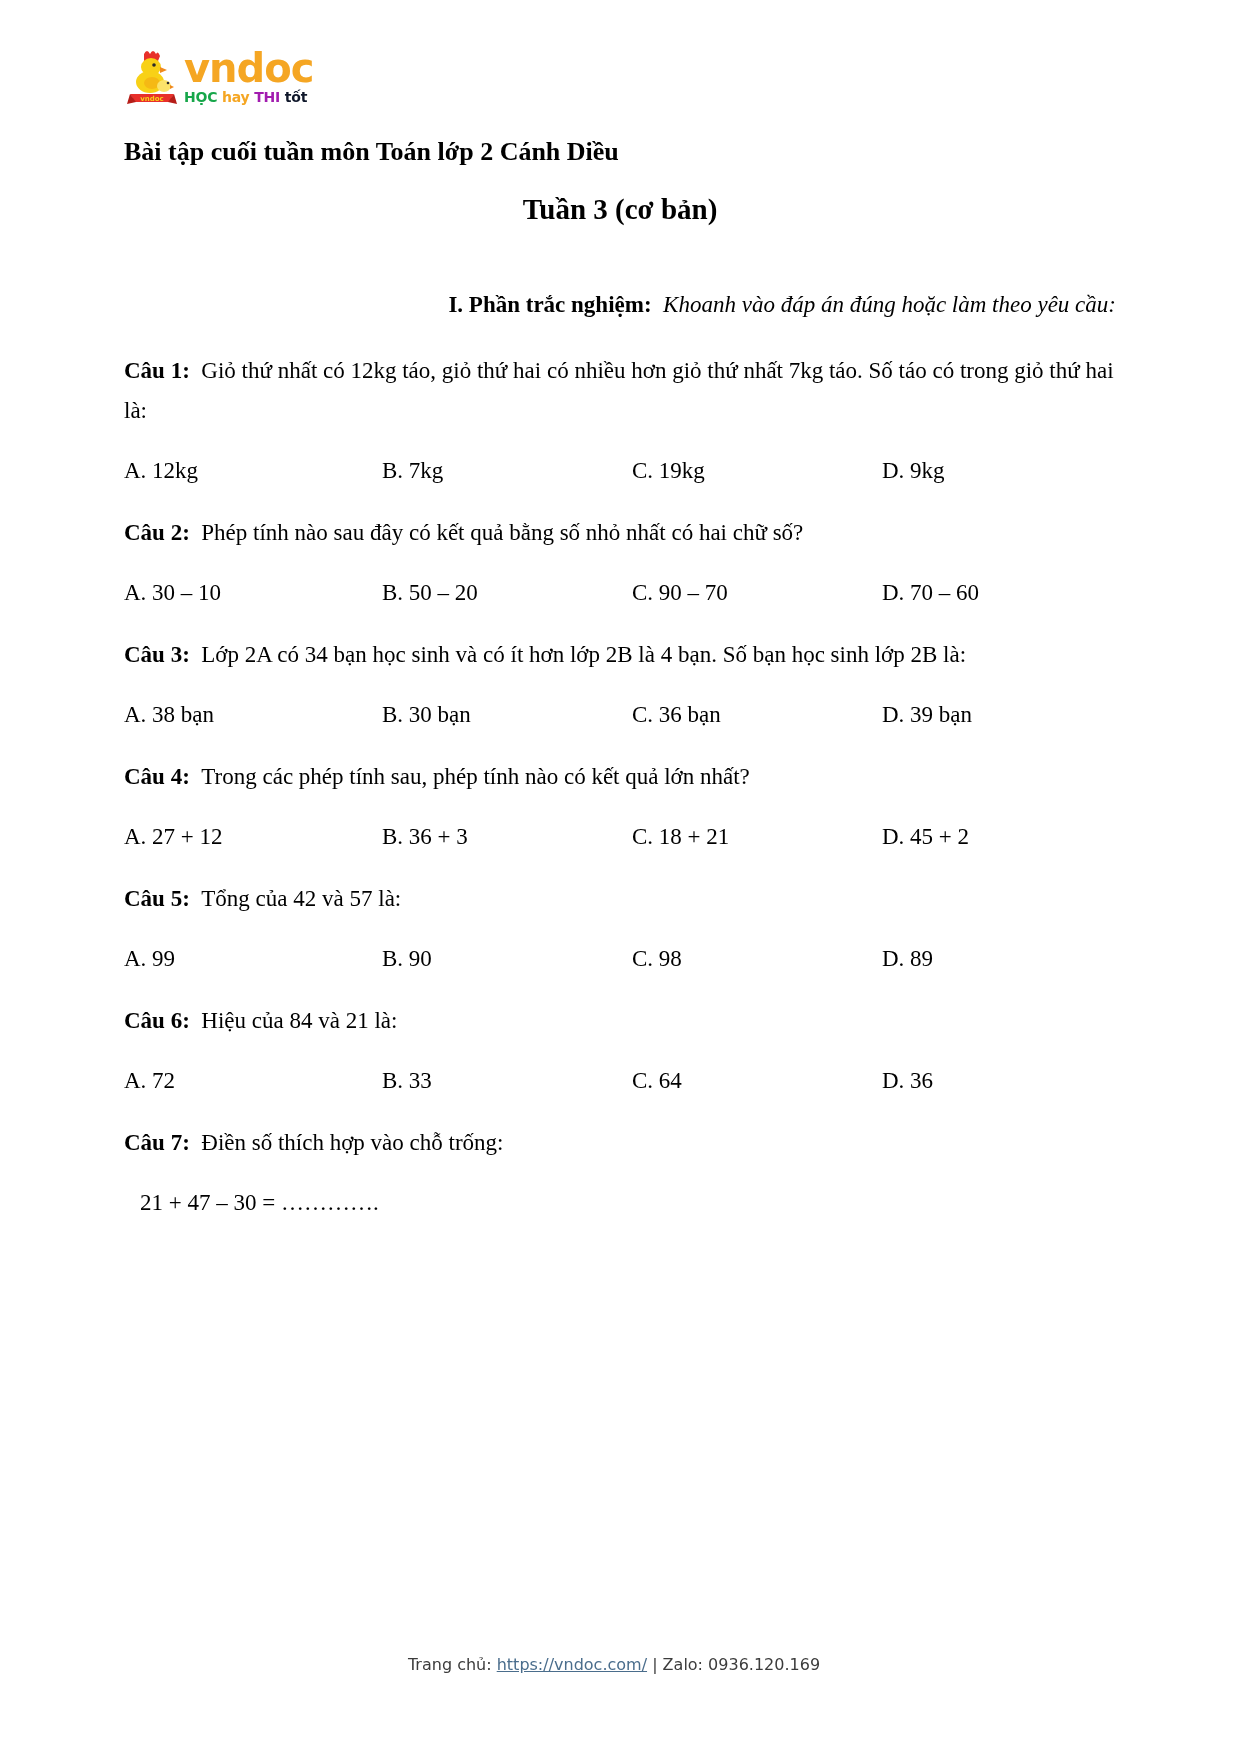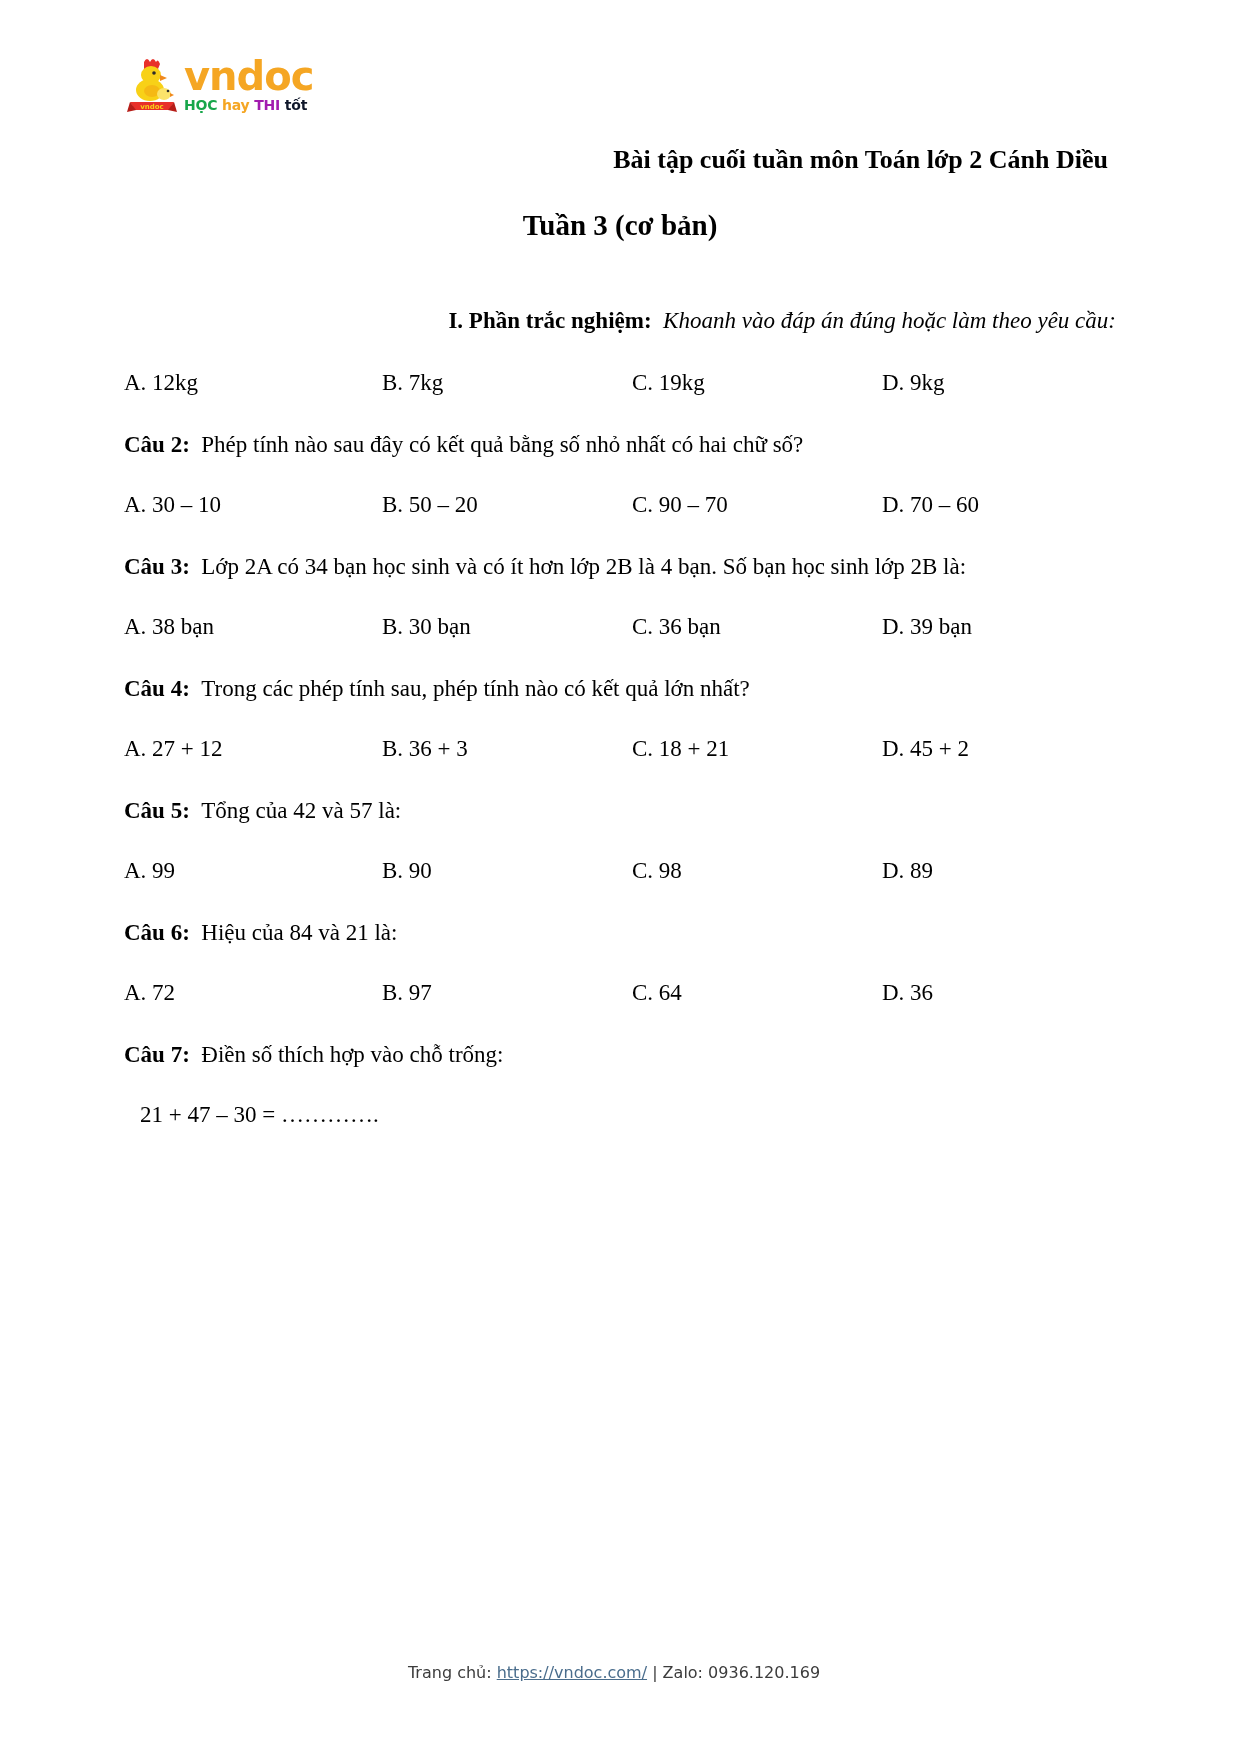--- a/index.html
+++ b/index.html
@@ -68,25 +68,25 @@
     margin-top: 1px;
     white-space: nowrap;
   }
   .tg-hoc { color: #17a64a; }
   .tg-hay { color: #f5a623; }
   .tg-thi { color: #a21caf; }
   .tg-tot { color: #0f172a; }
 
   
   .doc-title {
-    text-align: right;
+    text-align: left;
     font-weight: bold;
     font-size: 26px;
     line-height: 30px;
-    margin: 8px;
+    margin: 0;
     padding-top: 137px;
   }
   .doc-subtitle {
     text-align: center;
     font-weight: bold;
     font-size: 29px;
     line-height: 28px;
     margin: 0;
     padding-top: 28px;
   }
@@ -206,20 +206,24 @@
   <h2 class="doc-subtitle">Tuần 3 (cơ bản)</h2>
 
   <div class="content">
 
     <p class="section-head">
       <span class="lbl">I. Phần trắc nghiệm:</span>
       <span>&nbsp;</span><span class="desc">Khoanh vào đáp án đúng hoặc làm theo yêu cầu:</span>
     </p>
 
     <div class="q-block">
+      <p class="q-text">
+        <span class="q-label">Câu 1:</span>
+        <span>&nbsp;</span><span>Giỏ thứ nhất có 12kg táo, giỏ thứ hai có nhiều hơn giỏ thứ nhất 7kg táo. Số táo có trong giỏ thứ hai là:</span>
+      </p>
       <div class="options">
         <span class="opt opt-a">A. 12kg</span>
         <span class="opt opt-b">B. 7kg</span>
         <span class="opt opt-c">C. 19kg</span>
         <span class="opt opt-d">D. 9kg</span>
       </div>
     </div>
 
     <div class="q-block">
       <p class="q-text">
@@ -273,21 +277,21 @@
       </div>
     </div>
 
     <div class="q-block">
       <p class="q-text">
         <span class="q-label">Câu 6:</span>
         <span>&nbsp;</span><span>Hiệu của 84 và 21 là:</span>
       </p>
       <div class="options">
         <span class="opt opt-a">A. 72</span>
-        <span class="opt opt-b">B. 97</span>
+        <span class="opt opt-b">B. 33</span>
         <span class="opt opt-c">C. 64</span>
         <span class="opt opt-d">D. 36</span>
       </div>
     </div>
 
     <div class="q-block">
       <p class="q-text">
         <span class="q-label">Câu 7:</span>
         <span>&nbsp;</span><span>Điền số thích hợp vào chỗ trống:</span>
       </p>

